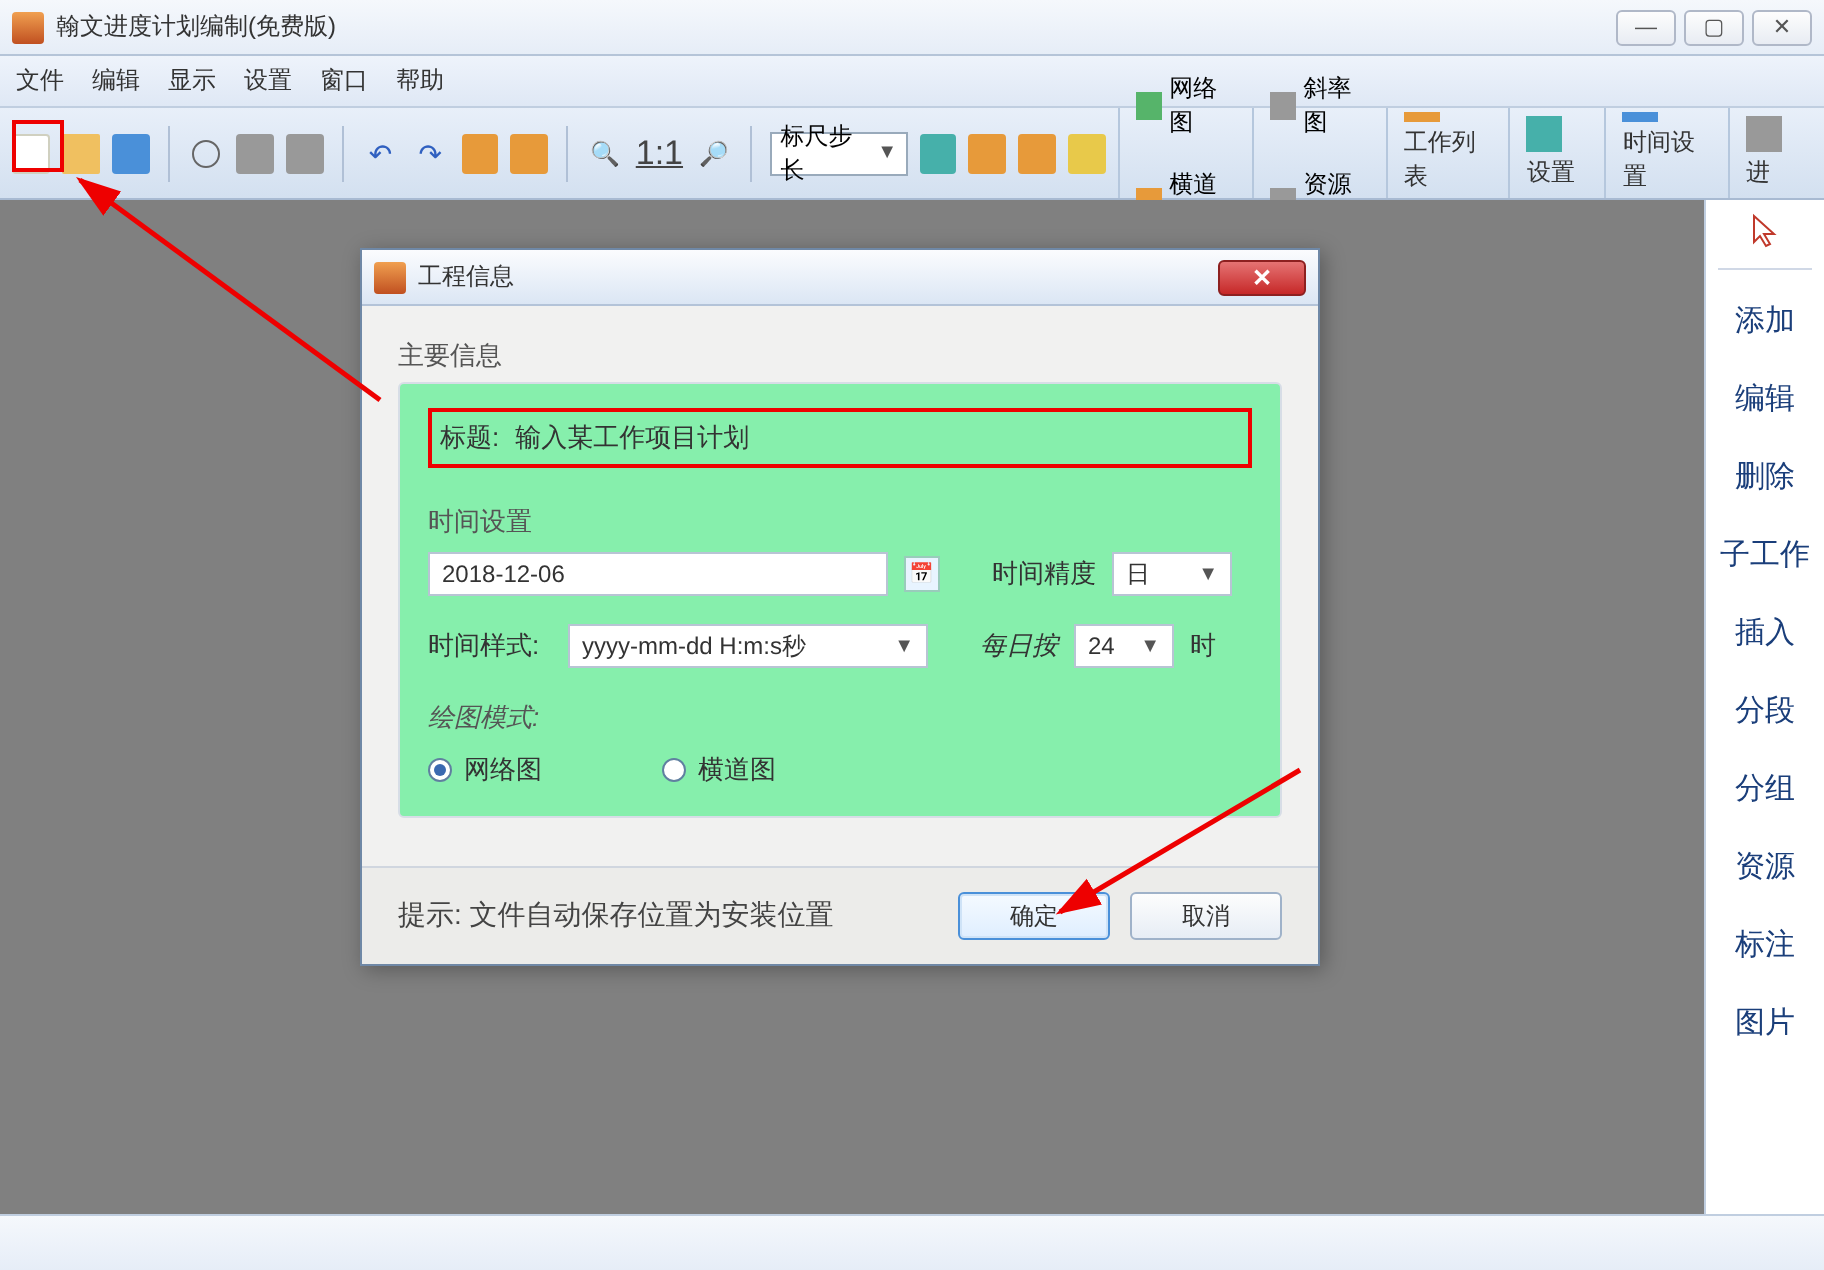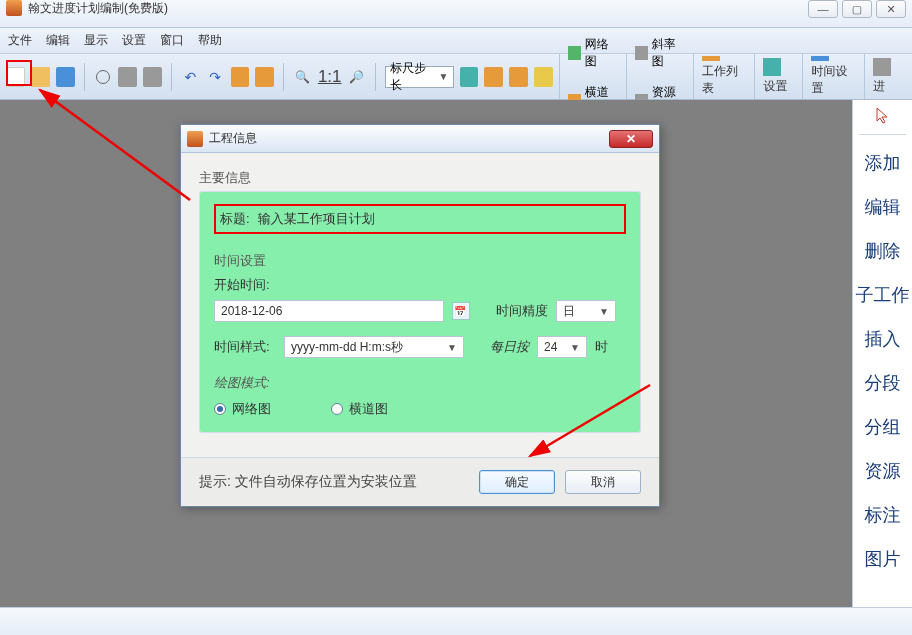--- a/index.html
+++ b/index.html
@@ -1,19 +1,19 @@
 <!DOCTYPE html>
 <html><head>
 <meta charset="utf-8">
 <style>
 * { box-sizing: border-box; margin: 0; padding: 0; font-family: "Microsoft YaHei", "SimSun", sans-serif; }
 body { background: #fff; width: 912px; height: 635px; overflow: hidden; position: relative; }
 
 
-.titlebar { height: 28px; background: linear-gradient(#f5f8fc, #e6edf7); border-bottom: 1px solid #b5c4d8; display: flex; padding: 0 6px; font-size: 12px; color: #333; }
+.titlebar { height: 28px; background: linear-gradient(#f5f8fc, #e6edf7); border-bottom: 1px solid #b5c4d8; display: flex; align-items: center; padding: 0 6px; font-size: 12px; color: #333; }
 .titlebar .app-icon { width: 16px; height: 16px; margin-right: 6px; background: linear-gradient(#f0a050, #c05020); border-radius: 2px; }
 .titlebar .title-text { flex: 1; }
 .titlebar .win-btns { display: flex; gap: 4px; }
 .titlebar .win-btn { width: 30px; height: 18px; border: 1px solid #b0b8c8; border-radius: 3px; background: linear-gradient(#fdfdfd,#e8ecf3); display: flex; align-items: center; justify-content: center; font-size: 11px; color: #555; }
 
 
 .menubar { height: 26px; background: linear-gradient(#eef3fb,#dfe8f5); border-bottom: 1px solid #c0cee0; display: flex; align-items: center; padding: 0 8px; gap: 14px; font-size: 12px; color: #333; }
 .menubar span { cursor: default; }
 
 
@@ -37,21 +37,21 @@
 .tab-stack .row { display:flex; align-items:center; gap:4px;}
 .tab-stack .ic { width:14px; height:14px; display:inline-block;}
 
 
 .workarea { position:absolute; top:100px; left:0; right:0; bottom:28px; background:#808080; }
 
 
 .sidepanel { position:absolute; top:100px; right:0; width:60px; bottom:28px; background:#fff; border-left:1px solid #c0cee0; display:flex; flex-direction:column; align-items:center; padding-top:6px; gap:8px;}
 .sidepanel .cursor-ic { width:18px; height:18px; }
 .sidepanel .cursor-ic svg { display:block;}
-.sidepanel .side-item { font-size:18px; color:#1a3e7a; cursor:default; text-align:center; width:100%; padding:6px 0; }
+.sidepanel .side-item { font-size:15px; color:#1a3e7a; cursor:default; text-align:center; width:100%; padding:6px 0; }
 .sidepanel .sep { width:80%; height:1px; background:#d0d8e6; margin:2px 0;}
 
 
 .statusbar { position:absolute; bottom:0; left:0; right:0; height:28px; background:linear-gradient(#f5f8fc,#e6edf7); border-top:1px solid #c0cee0;}
 
 
 .dialog { position:absolute; left:180px; top:124px; width:480px; background:#f1f1f0; border:1px solid #6f88a6; box-shadow: 2px 2px 10px rgba(0,0,0,.3); z-index:10; }
 .dlg-title { height:28px; background:linear-gradient(#fbfcfe,#dbe6f4); border-bottom:1px solid #b3c3d8; display:flex; align-items:center; padding:0 6px; font-size:12px; color:#333;}
 .dlg-title .app-icon2 { width:16px; height:16px; margin-right:6px; background:linear-gradient(#f0a050,#c05020); border-radius:2px;}
 .dlg-title .spacer { flex:1;}
@@ -215,23 +215,20 @@
       <div class="title-redbox">
         <span class="lbl">标题:</span>
         <span style="font-weight:normal;">输入某工作项目计划</span>
       </div>
       <div style="margin-top:4px;">
         <div class="input" style="height:4px; border-top:none; visibility:hidden;"></div>
       </div>
 
       <div class="group-title" style="margin-top:10px;">时间设置</div>
       <div class="row">
-        <span class="lbl">开始时间:</span>
-      </div>
-      <div class="row">
         <div class="input" style="flex:0 0 230px;">
             <span>2018-12-06</span>
           </div>
         <div class="datepick">📅</div>
         <span style="margin-left:18px;">时间精度</span>
         <div class="combo">
             <span>日</span>
             <span class="arr">▼</span>
           </div>
       </div>

